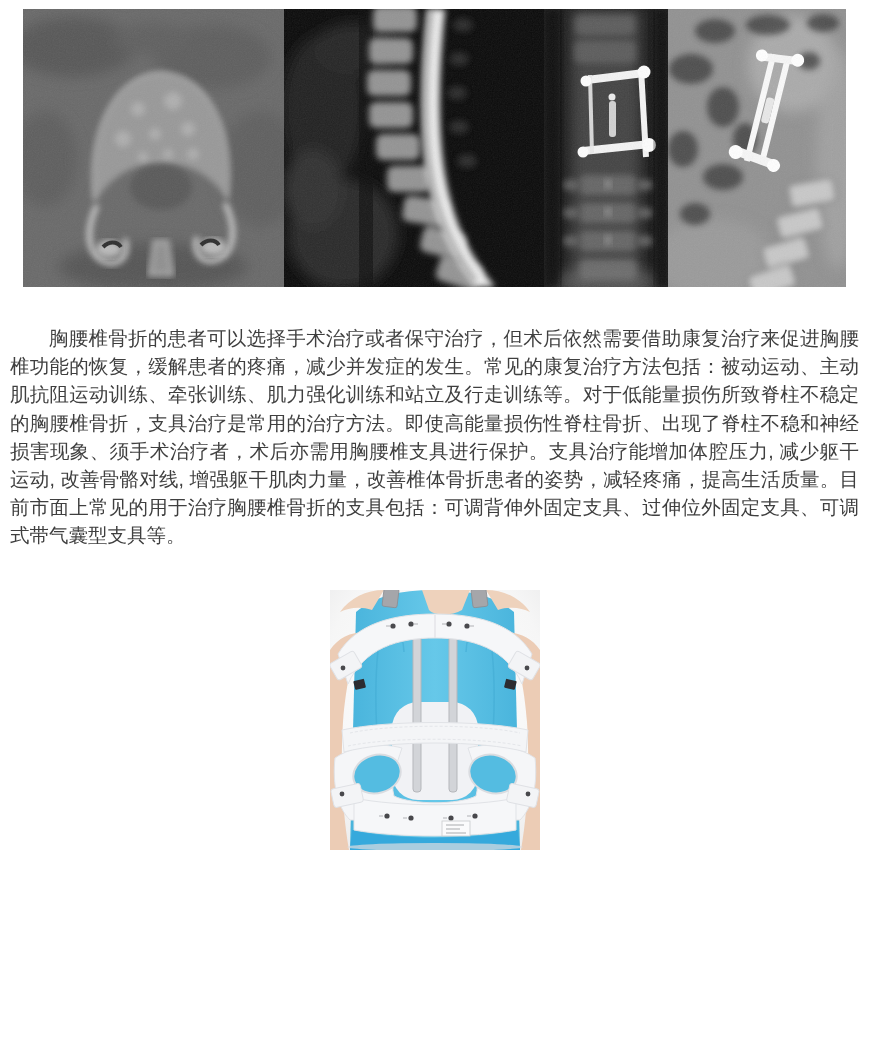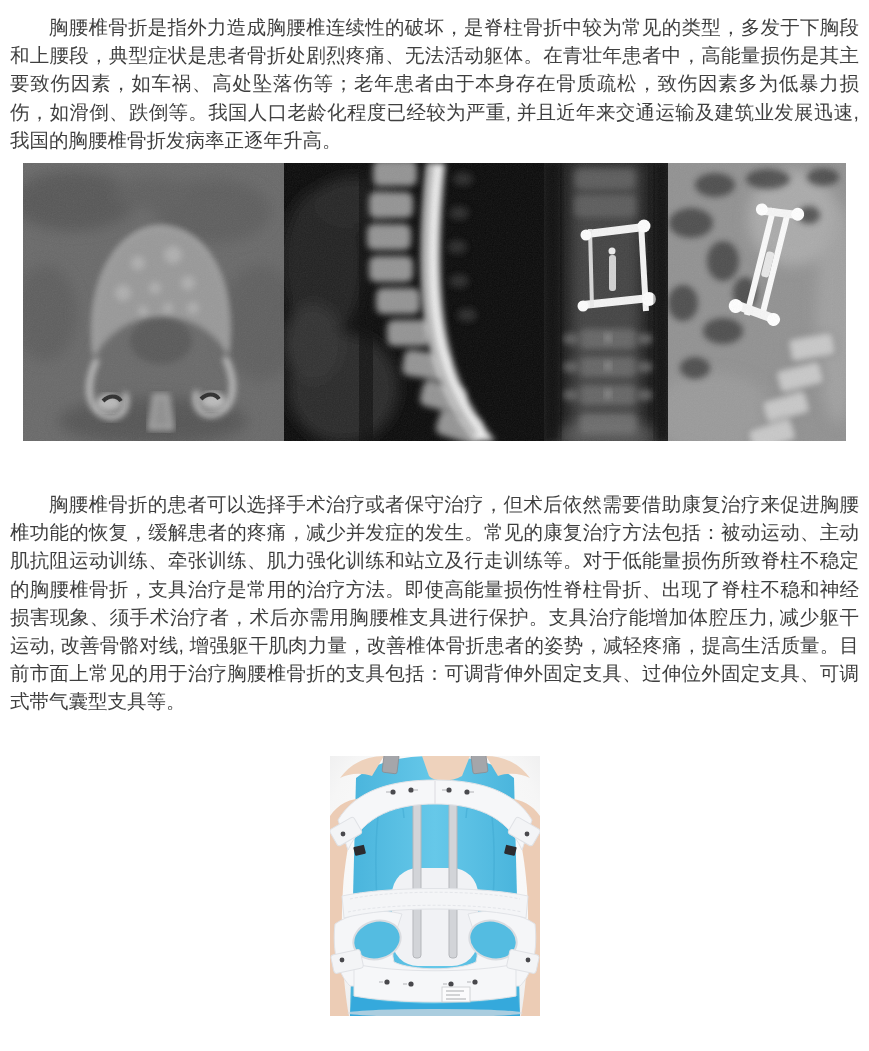--- a/index.html
+++ b/index.html
@@ -8,32 +8,31 @@
     font-family: "Liberation Sans", sans-serif;
   }
   .page { width: 869px; background: #ffffff; }
   .body-text {
     margin: 0; padding: 0 10px;
     font-size: 19.5px; line-height: 28.2px;
     color: #3f3f3f; text-align: justify; text-indent: 2em;
     font-family: "Liberation Sans", sans-serif;
   }
   .p-intro { padding-top: 13px; }
-  .p-treatment { margin-top: 49px; }
+  .p-treatment { margin-top: 37px; }
   .fig { margin: 0; text-align: center; }
   .fig-medical { margin-top: 9px; }
   .fig-brace { margin-top: 40px; }
   .fig svg { display: block; margin: 0 auto; }
 </style>
 </head>
 <body>
 
 <div class="page">
 
-  <p class="body-text p-intro">胸腰椎骨折是指外力造成胸腰椎连续性的破坏，是脊柱骨折中较为常见的类型，多发于下胸段和上腰段，典型症状是患者骨折处剧烈疼痛、无法活动躯体。在青壮年患者中，高能量损伤是其主要致伤因素，如车祸、高处坠落伤等；老年患者由于本身存在骨质疏松，致伤因素多为低暴力损伤，如滑倒、跌倒等。我国人口老龄化程度已经较为严重, 并且近年来交通运输及建筑业发展迅速, 我国的胸腰椎骨折发病率正逐年升高。</p>
 
   <figure class="fig fig-medical">
     <svg viewBox="0 0 823 278" width="823" height="278">
       <defs>
         <filter id="soft">
             <feGaussianBlur stdDeviation="7"></feGaussianBlur>
           </filter>
         <filter id="soft2">
             <feGaussianBlur stdDeviation="3"></feGaussianBlur>
           </filter>

